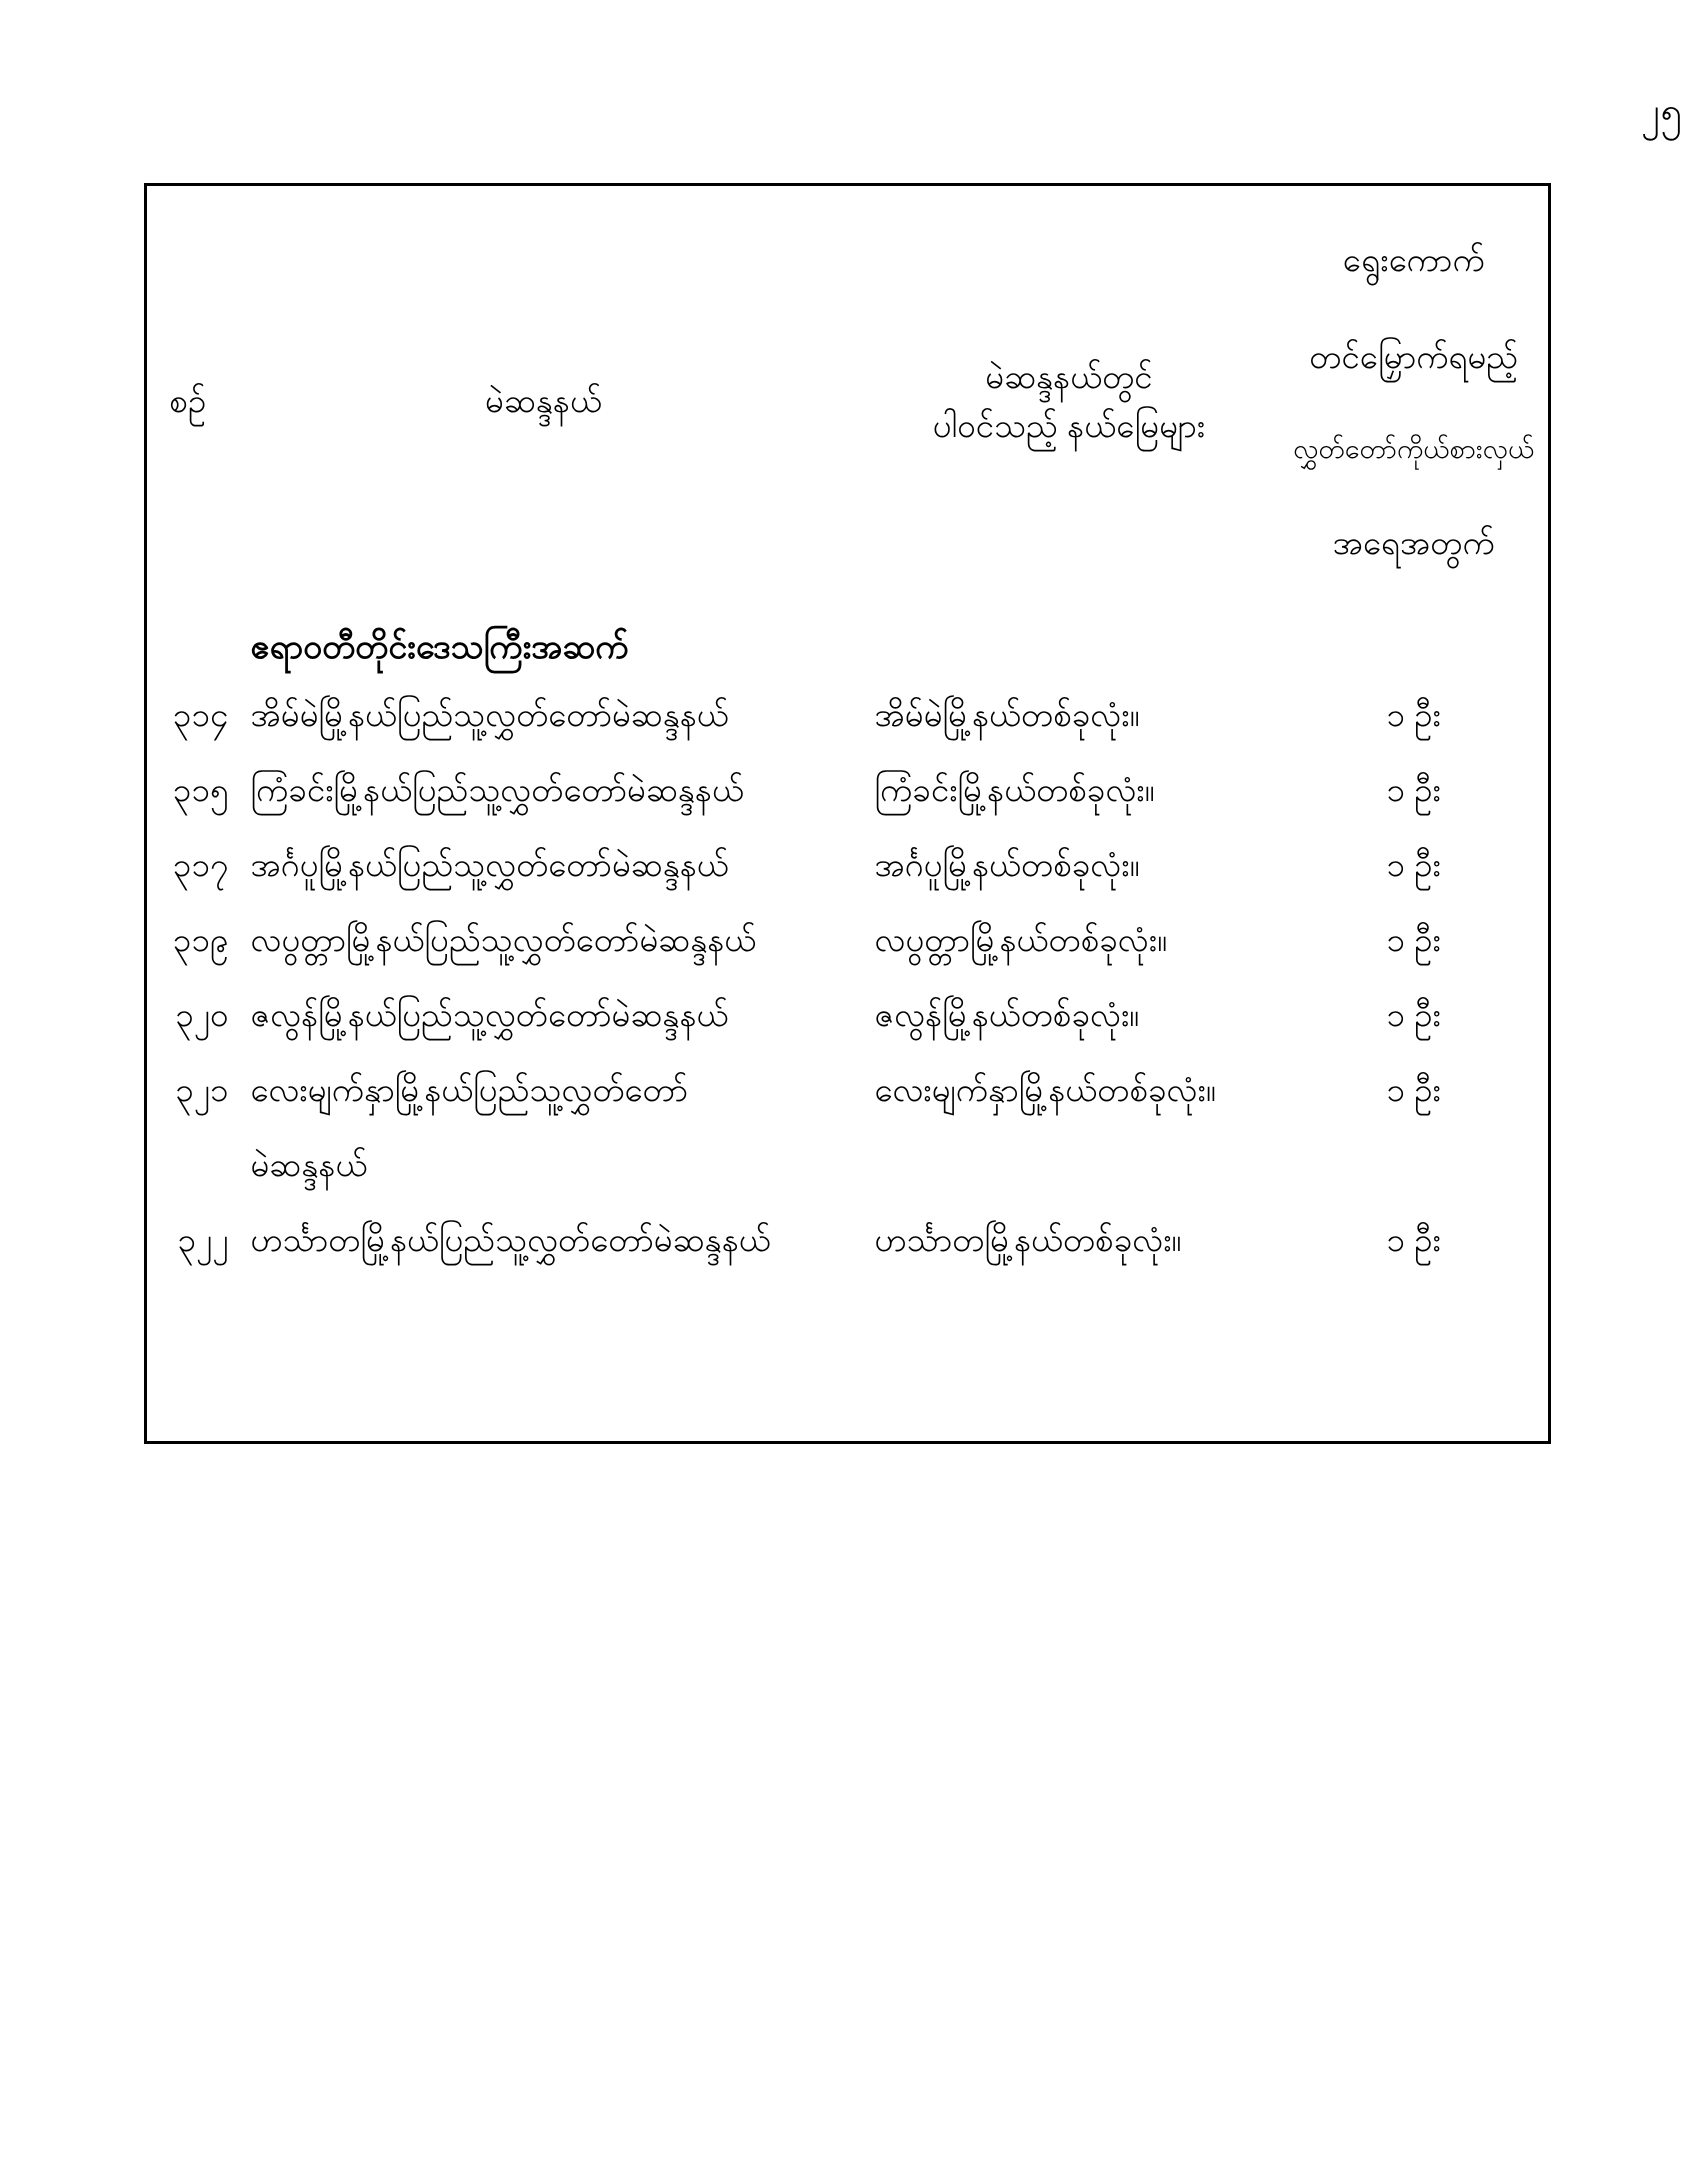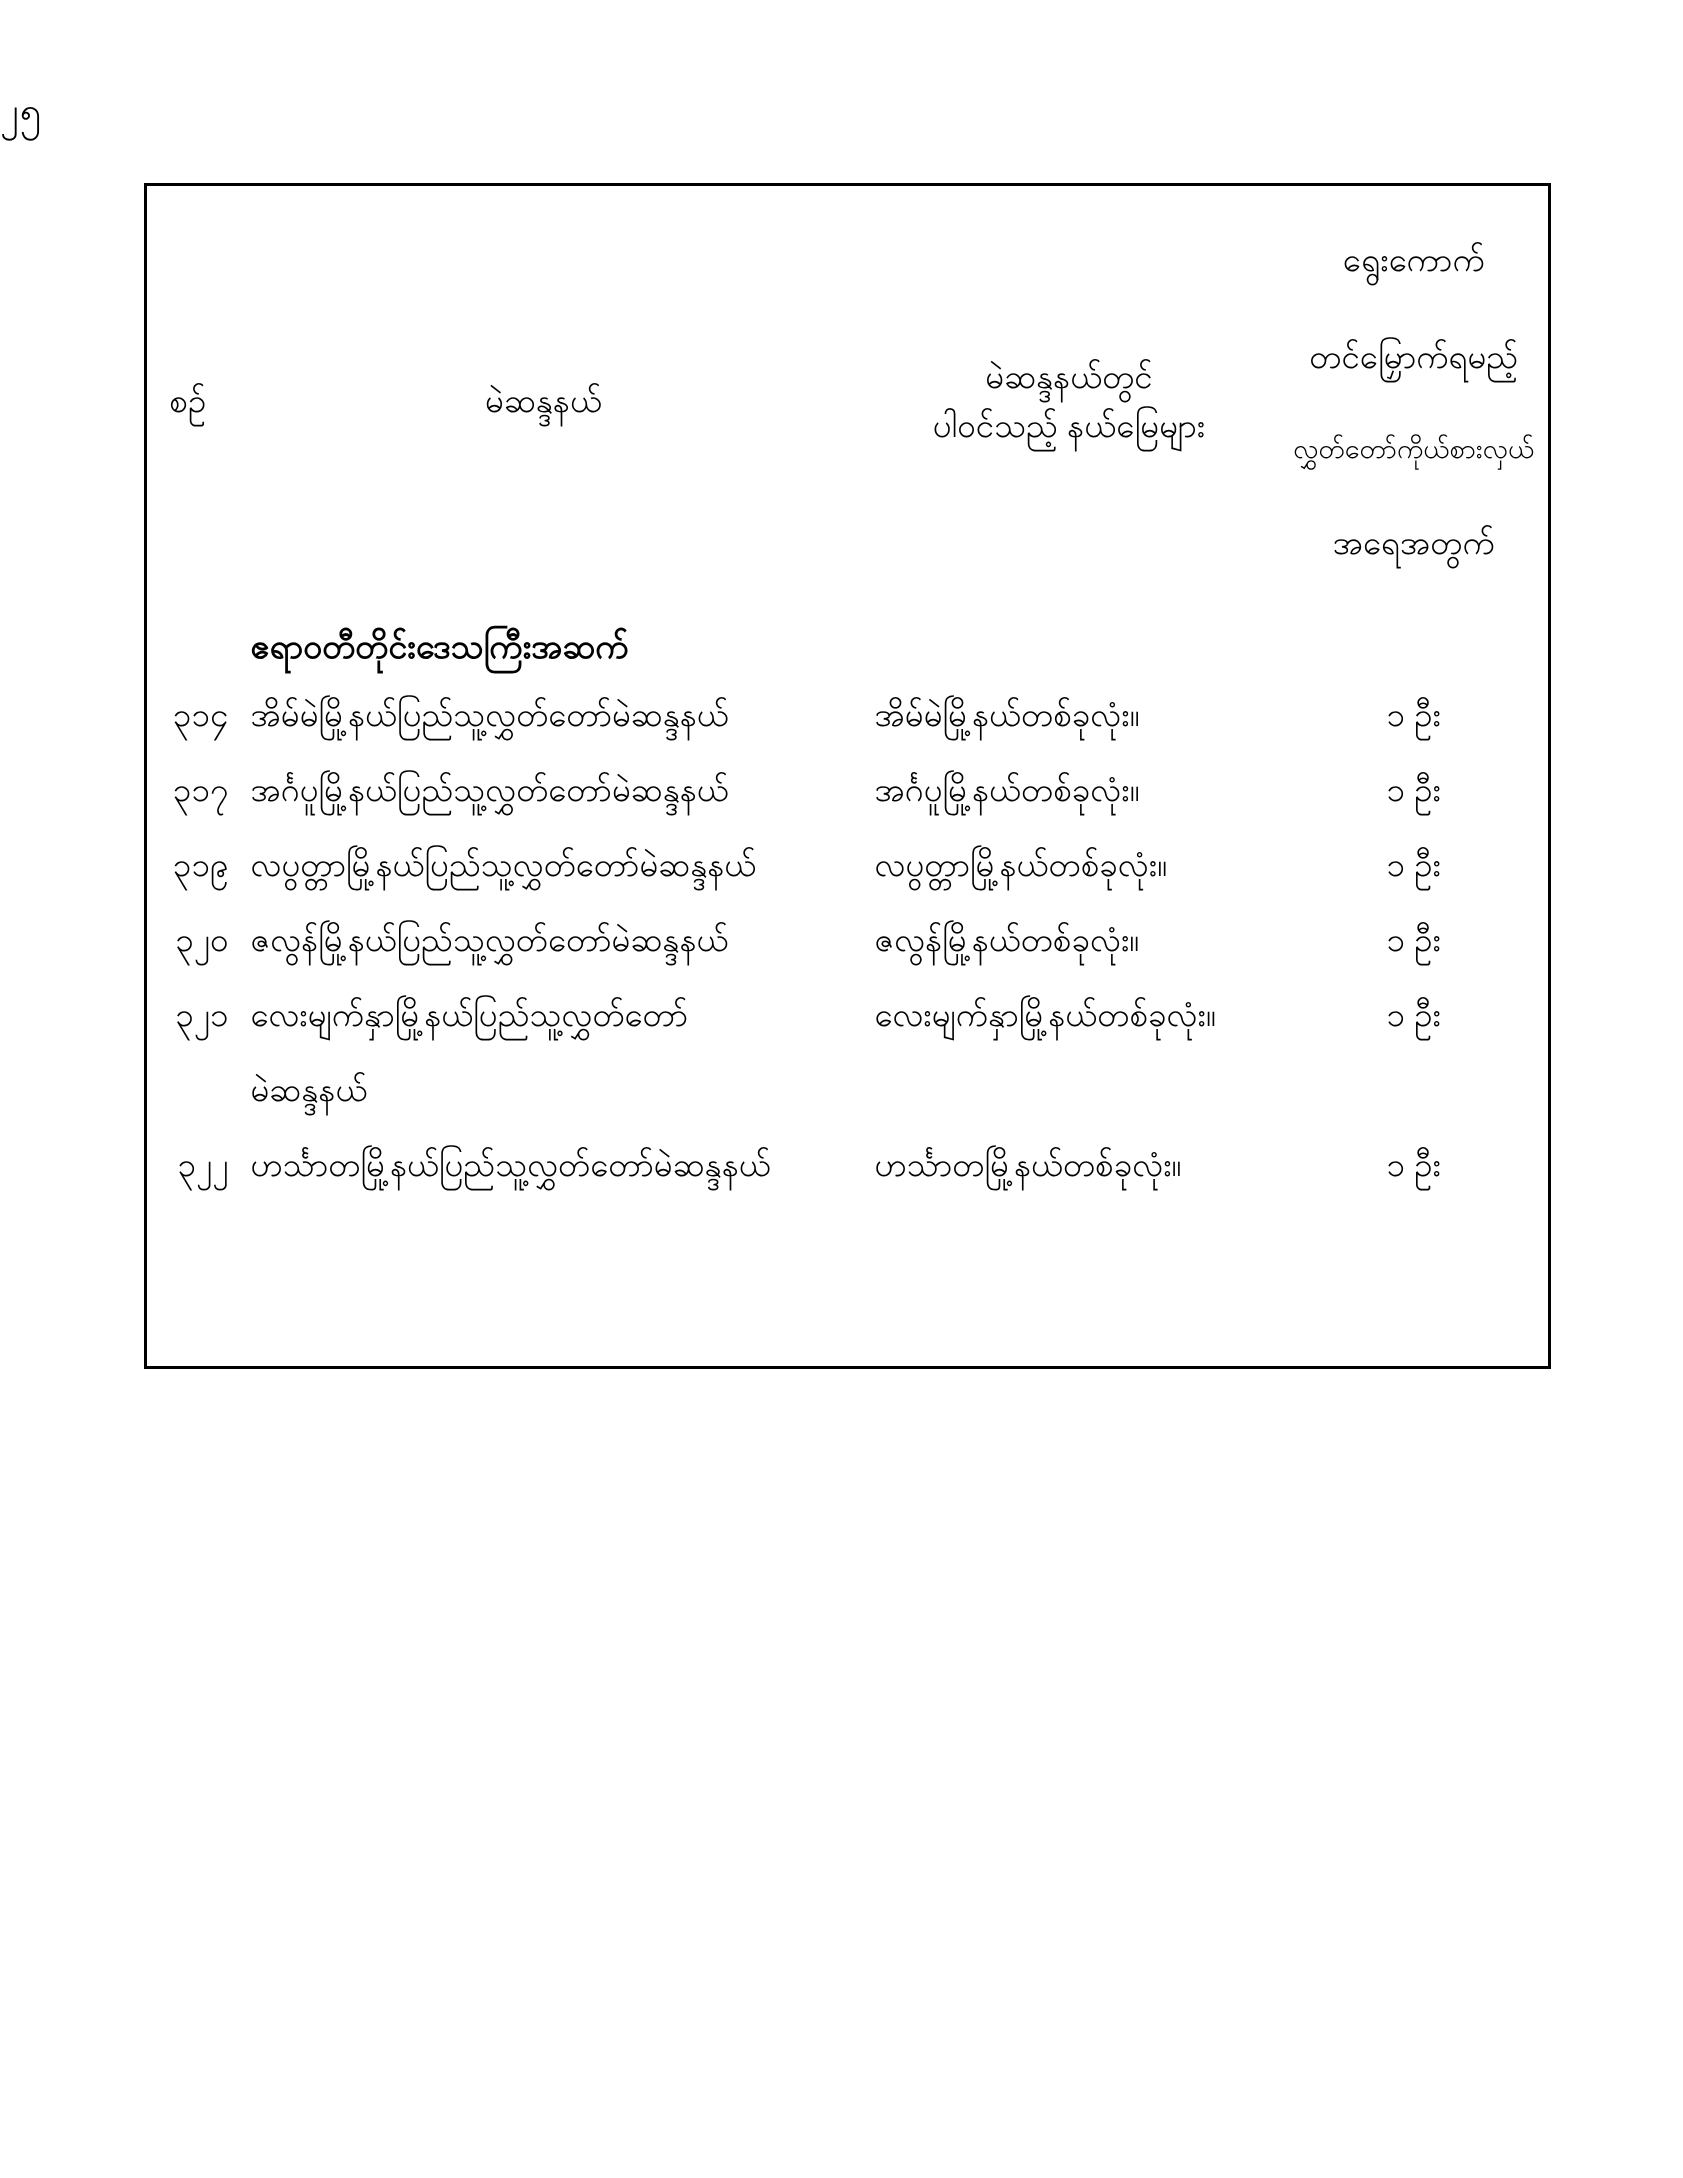--- a/index.html
+++ b/index.html
@@ -12,21 +12,21 @@
   .page {
     position: relative;
     width: 1683px; height: 2178px;
     background: #ffffff;
     overflow: hidden;
   }
   .page-number {
     position: absolute;
     top: 87px; left: 0;
     width: 100%;
-    text-align: left;
+    text-align: right;
     font-size: 38px;
     letter-spacing: 1px;
   }
   table.constituency-table {
     position: absolute;
     top: 183px; left: 144px;
     width: 1404px;
     border-collapse: collapse;
     table-layout: fixed;
     background: #ffffff;
@@ -114,20 +114,26 @@
         <td class="cell-cnt"></td>
       </tr>
 
       <tr class="single">
         <td class="cell-no">၃၁၄</td>
         <td class="cell-con">အိမ်မဲမြို့နယ်ပြည်သူ့လွှတ်တော်မဲဆန္ဒနယ်</td>
         <td class="cell-area">အိမ်မဲမြို့နယ်တစ်ခုလုံး။</td>
         <td class="cell-cnt">၁ ဦး</td>
       </tr>
 
+      <tr class="single">
+        <td class="cell-no">၃၁၅</td>
+        <td class="cell-con">ကြံခင်းမြို့နယ်ပြည်သူ့လွှတ်တော်မဲဆန္ဒနယ်</td>
+        <td class="cell-area">ကြံခင်းမြို့နယ်တစ်ခုလုံး။</td>
+        <td class="cell-cnt">၁ ဦး</td>
+      </tr>
 
 
       <tr class="single">
         <td class="cell-no">၃၁၇</td>
         <td class="cell-con">အင်္ဂပူမြို့နယ်ပြည်သူ့လွှတ်တော်မဲဆန္ဒနယ်</td>
         <td class="cell-area">အင်္ဂပူမြို့နယ်တစ်ခုလုံး။</td>
         <td class="cell-cnt">၁ ဦး</td>
       </tr>
 
 

